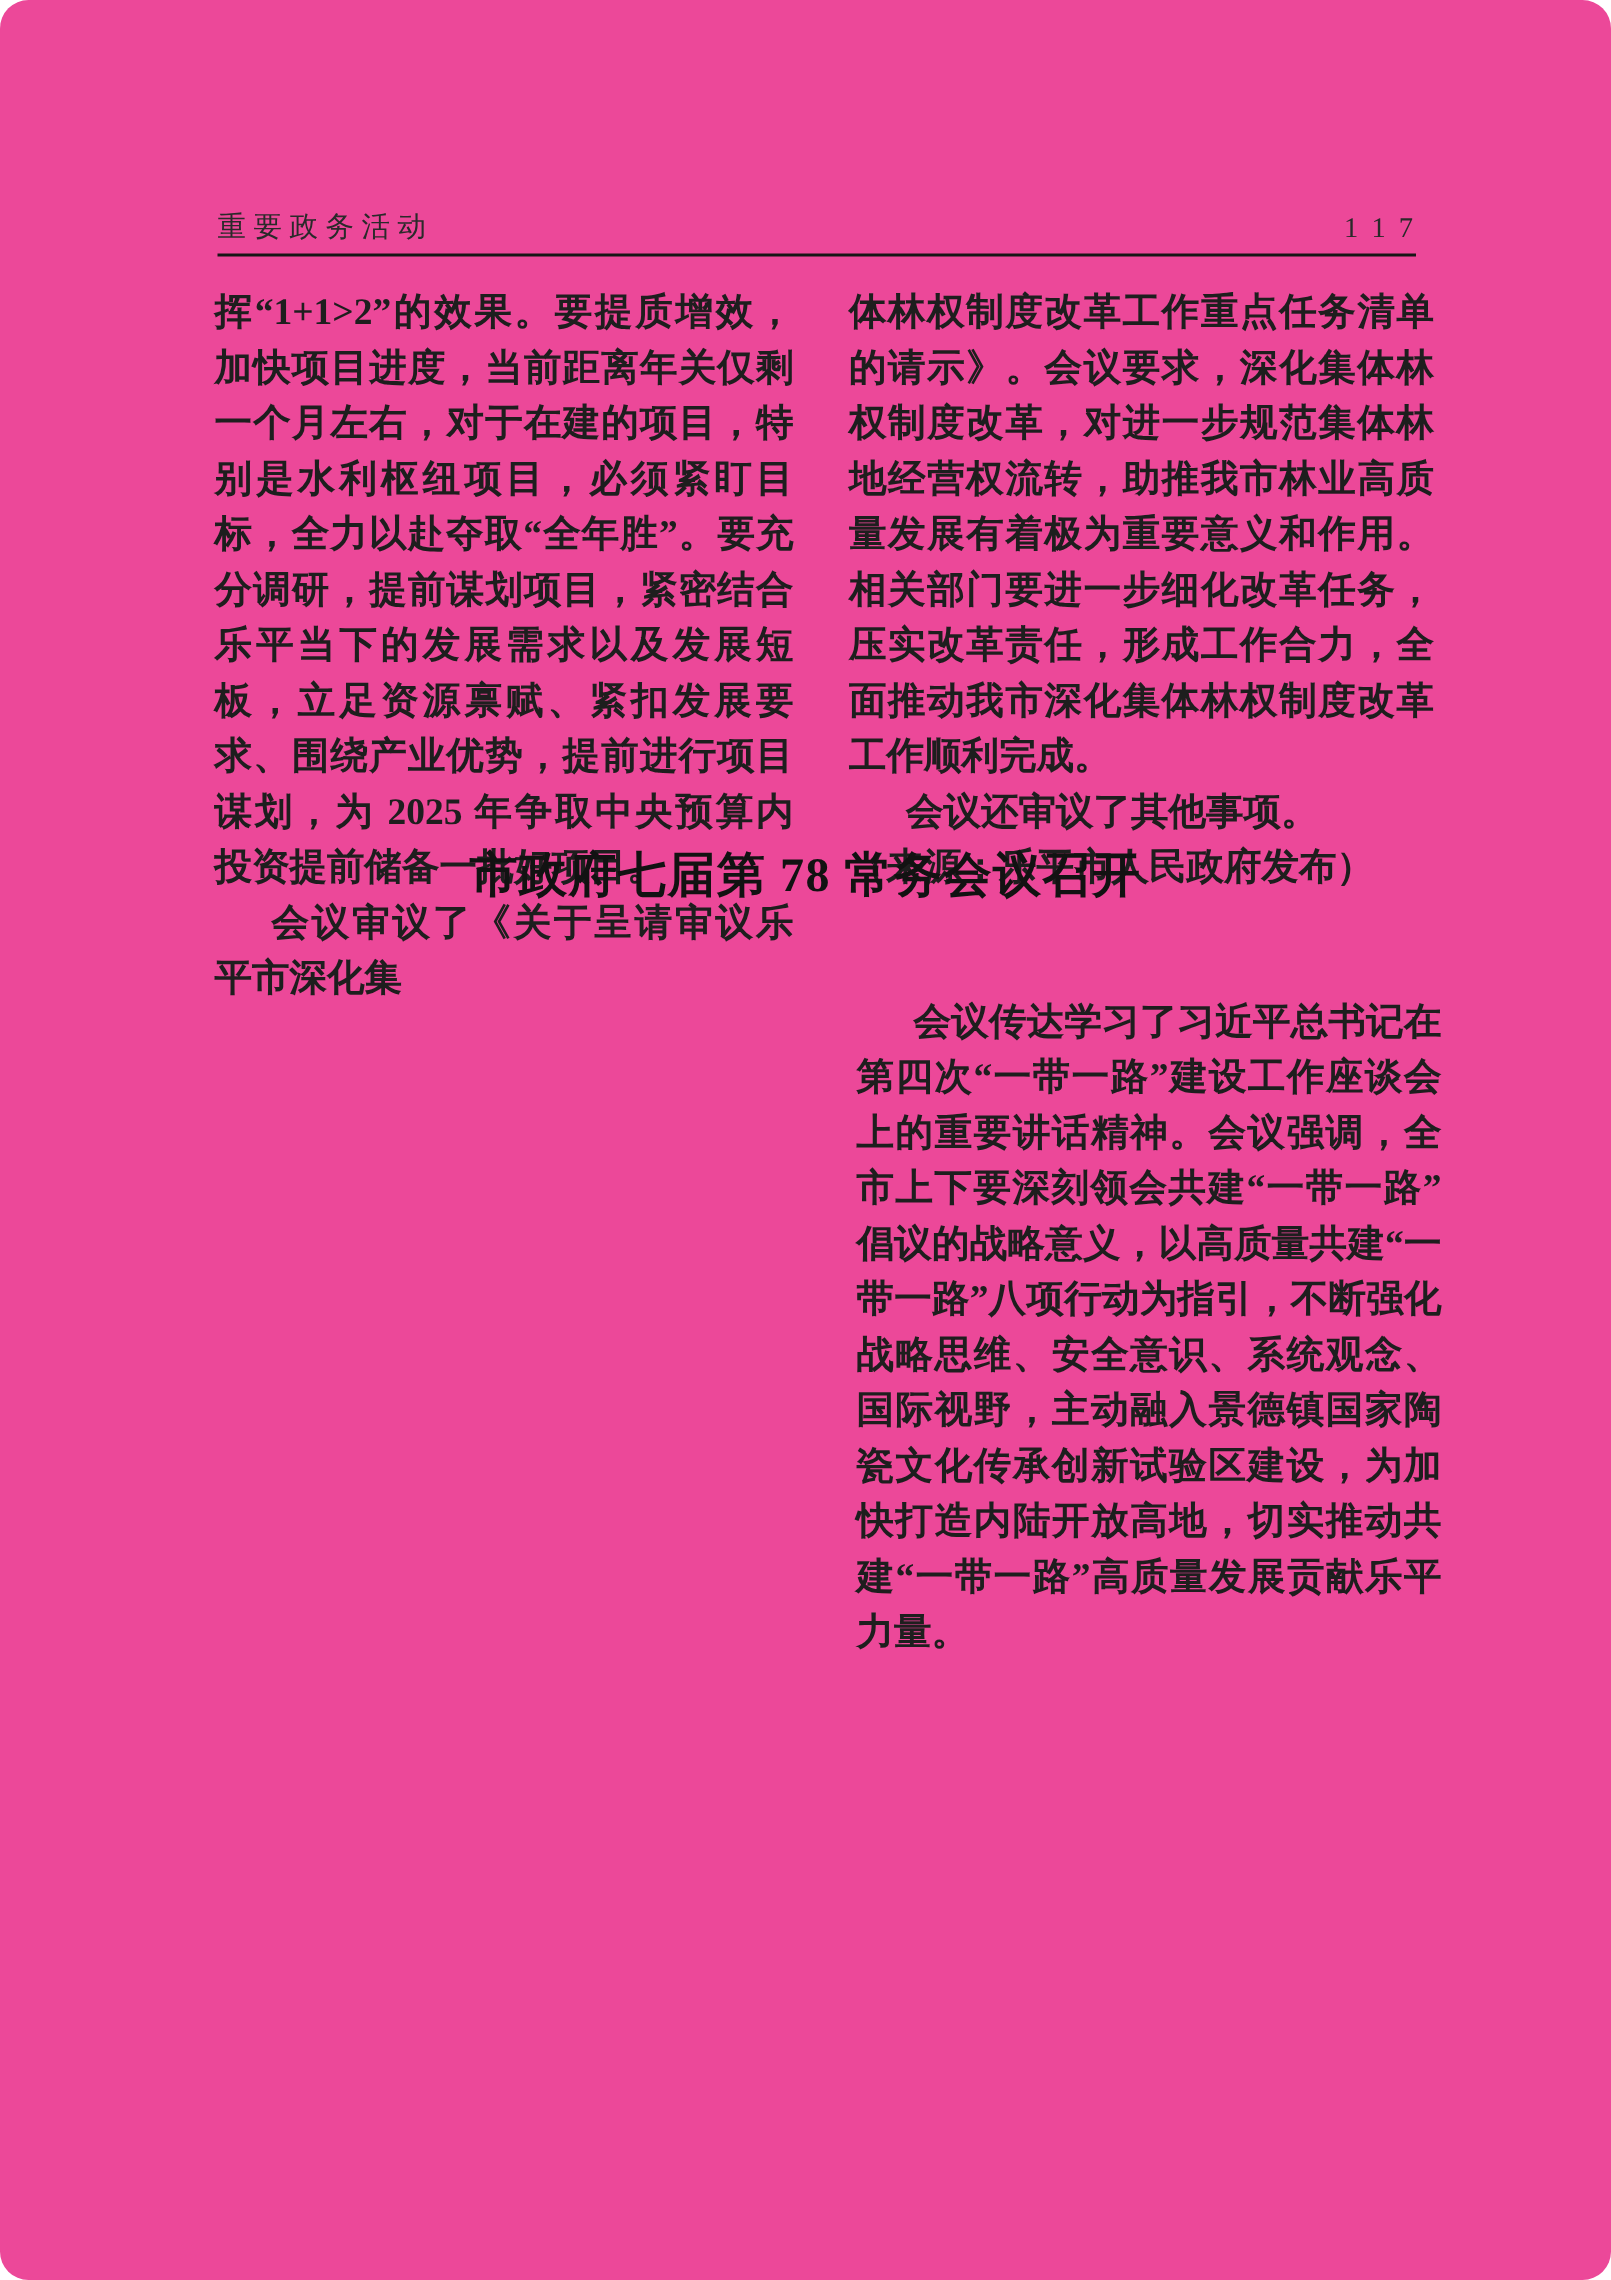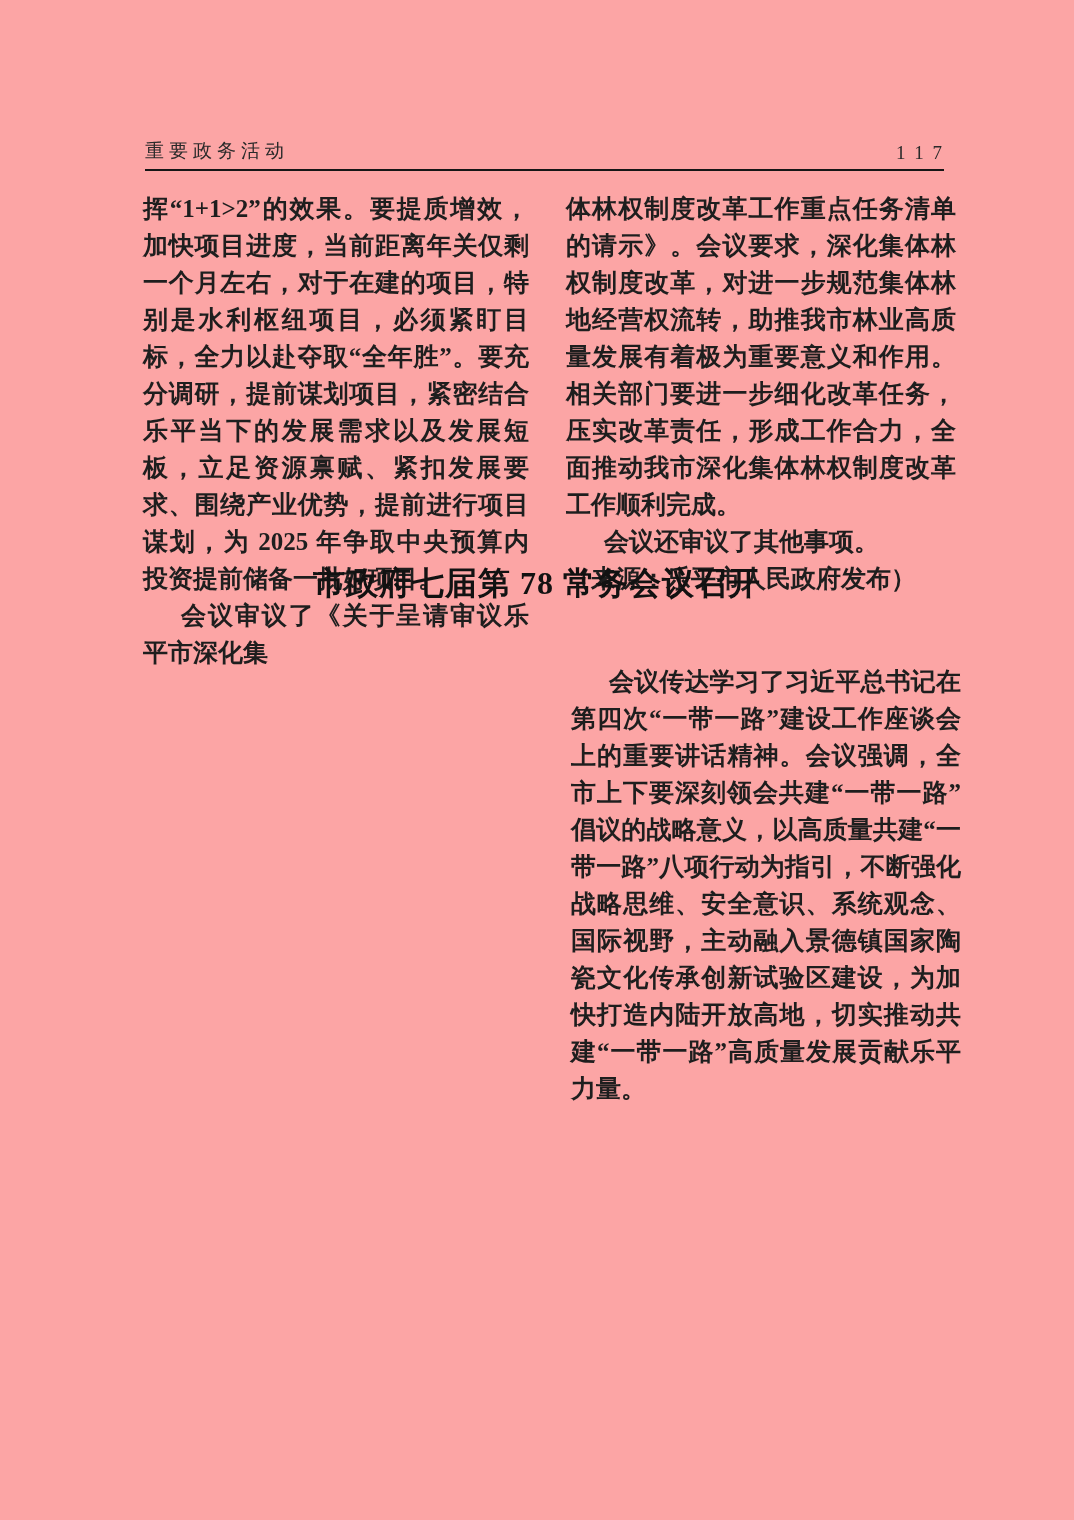--- a/index.html
+++ b/index.html
@@ -4,24 +4,25 @@
 <style>
   html, body {
     margin: 0;
     padding: 0;
     background: #ffffff;
   }
   .page {
     position: relative;
     width: 1074px;
     height: 1520px;
-    background: #fca5a5;
+    background: #ec4899;
     overflow: hidden;
     font-family: "Liberation Serif", "DejaVu Serif", serif;
     color: #1e1e1e;
+    border-radius: 19px;
   }
   
   .header {
     position: absolute;
     left: 145px;
     top: 126px;
     width: 799px;
     height: 38px;
     border-bottom: 2px solid #161616;
     display: flex;

